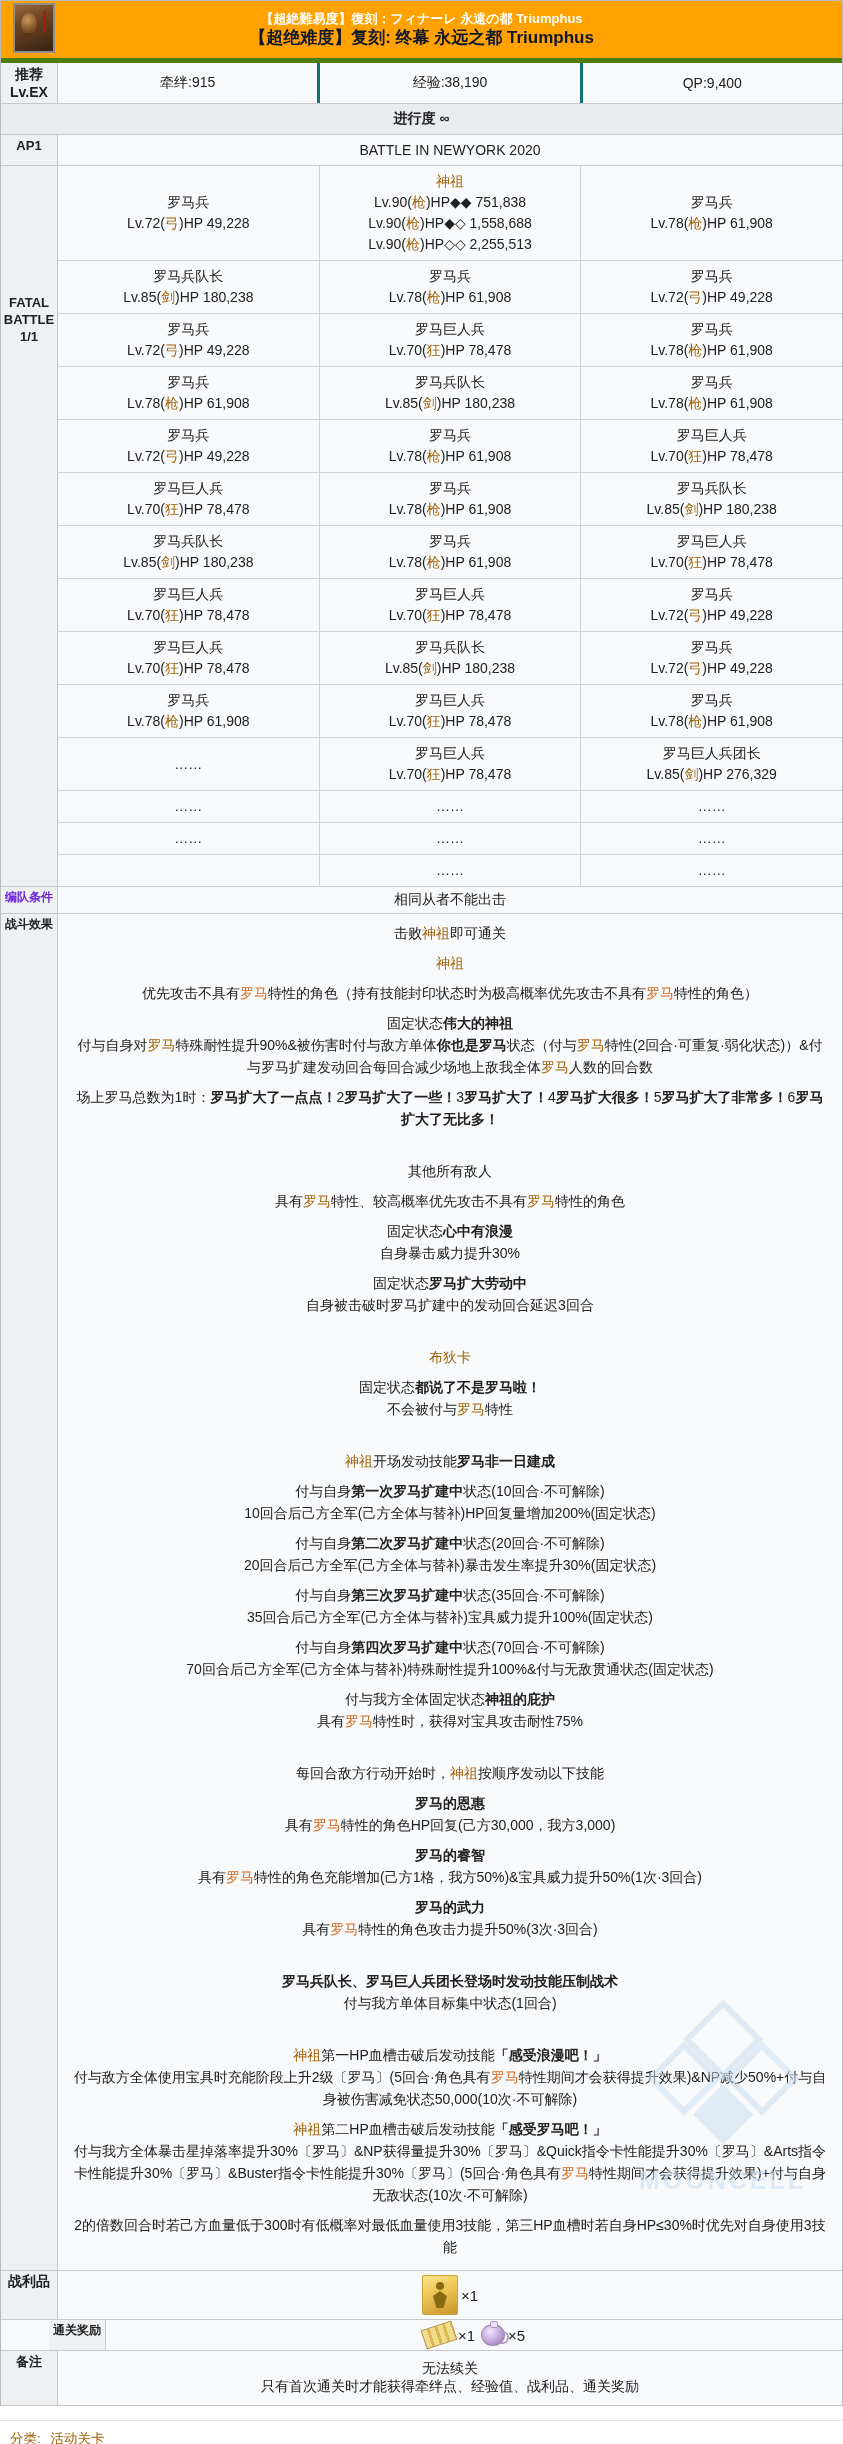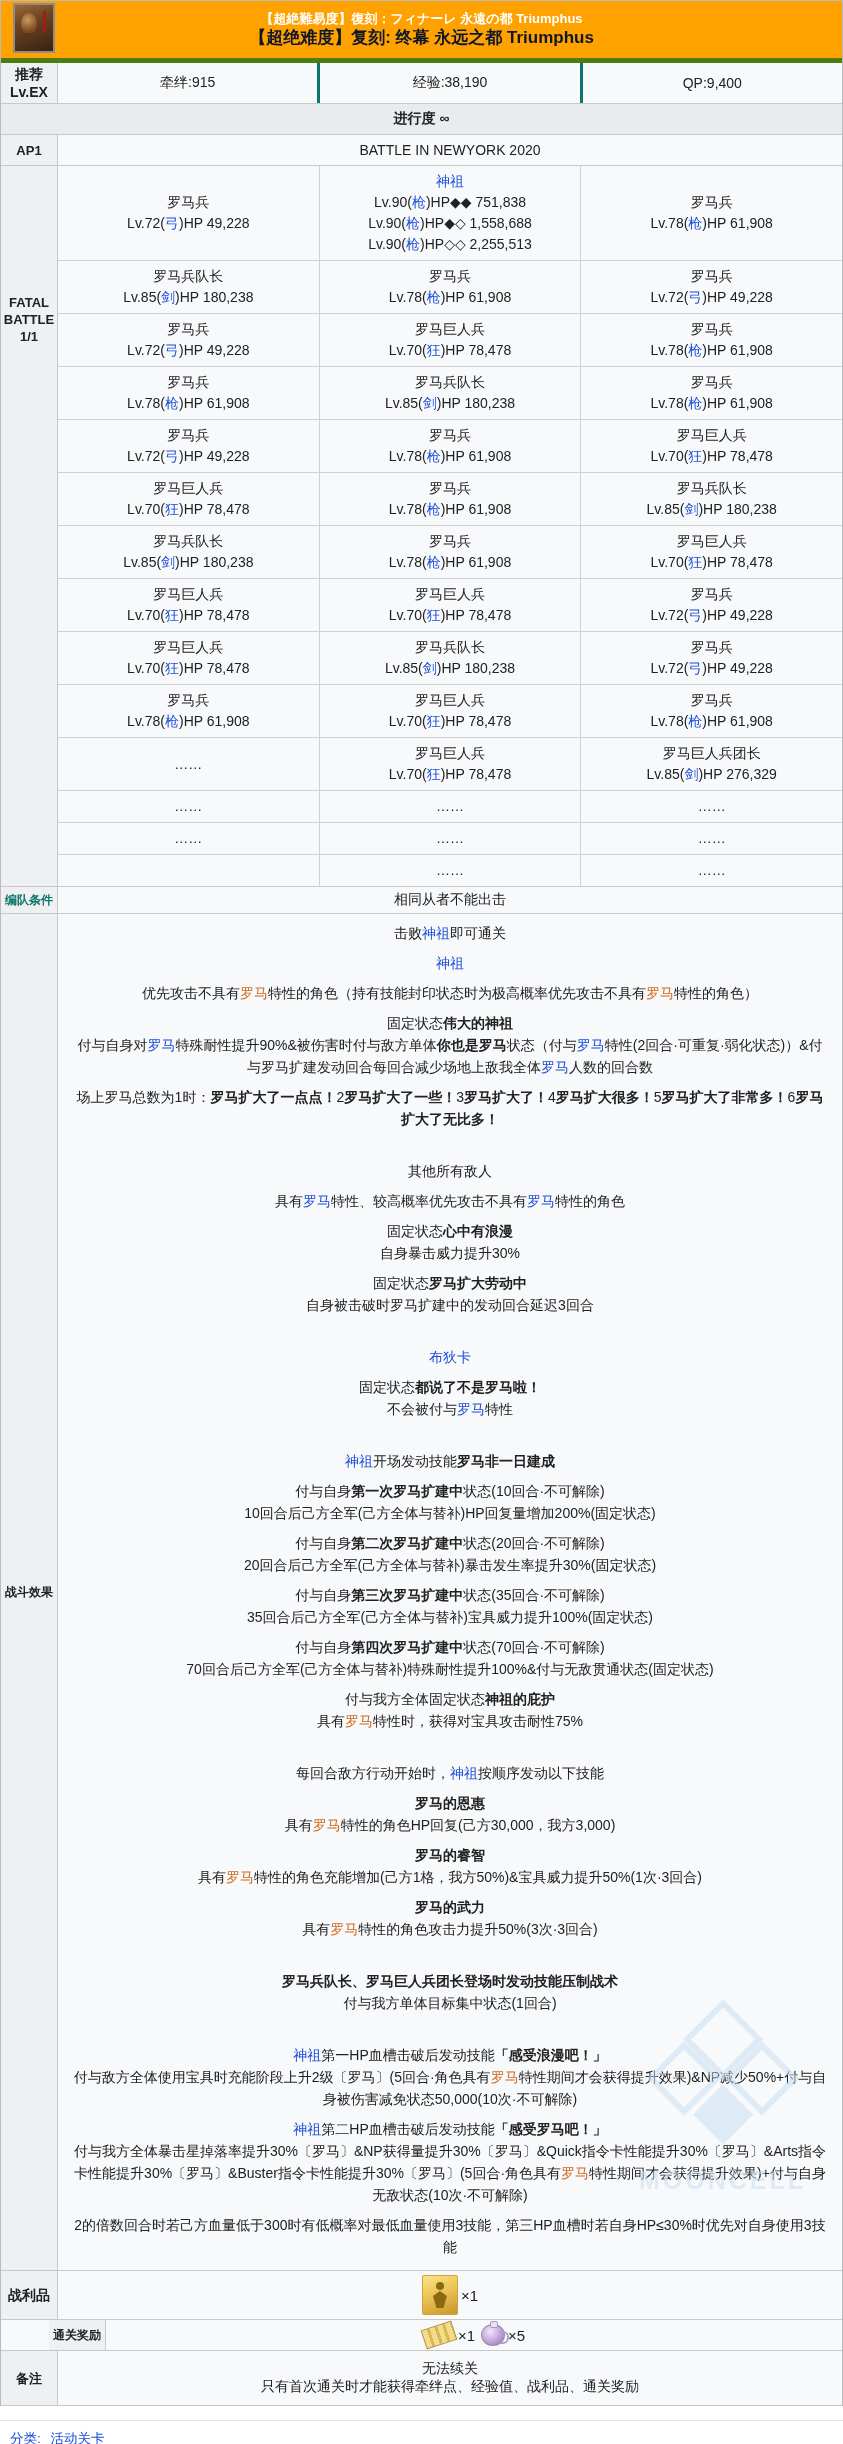--- a/index.html
+++ b/index.html
@@ -1,20 +1,20 @@
 <!DOCTYPE html>
 <html><head>
 <meta charset="utf-8">
 <style>
   html,body{margin:0;padding:0;background:#fff;}
   .page{position:relative;width:843px;min-height:2444px;background:#fff;
         font-family:"Liberation Sans","DejaVu Sans",sans-serif;color:#202122;font-size:14px;}
   .qtable{border:1px solid #b9bbbd;border-bottom:none;}
   .trow{display:flex;border-bottom:1px solid #c6c8ca;background:#f8f9fa;}
-  .lbl{width:57px;flex:0 0 57px;display:flex;flex-direction:column;justify-content:center;align-items:center;
+  .lbl{width:57px;flex:0 0 57px;display:flex;flex-direction:column;align-items:center;
        text-align:center;font-weight:bold;font-size:13px;line-height:17px;background:#eef0f2;
        border-right:1px solid #c6c8ca;padding:2px 1px;box-sizing:border-box;}
   .cell{flex:1;display:flex;justify-content:center;align-items:center;text-align:center;padding:4px 6px;}
   .vline{border-right:3px solid #0f766e;}
   
   .hdr{position:relative;background:#ffa200;height:57px;display:flex;flex-direction:column;
        justify-content:center;align-items:center;border-bottom:5px solid #4d7c0f;}
   .thumb{position:absolute;left:12px;top:2px;width:42px;height:50px;border:2px solid #8d8d8d;
          background:linear-gradient(160deg,#9a6a3a 0%,#6d4423 35%,#382212 100%);box-sizing:border-box;}
   .thumb:after{content:"";position:absolute;left:6px;top:8px;width:16px;height:20px;border-radius:50% 50% 40% 40%;
@@ -34,25 +34,25 @@
   .battle{align-items:stretch;}
   .fatal-lbl{justify-content:flex-start;padding-top:128px;font-size:13px;line-height:17px;}
   #enemy-grid{flex:1;display:flex;flex-direction:column;}
   .erow{display:flex;border-bottom:1px solid #cfd1d3;}
   .erow:last-child{border-bottom:none;}
   .ecell{flex:1;display:flex;flex-direction:column;justify-content:center;align-items:center;
          text-align:center;padding:5px 2px;border-right:1px solid #cfd1d3;background:#f8f9fa;box-sizing:border-box;}
   .ecell:last-child{border-right:none;}
   .eline{line-height:21px;}
   
-  a.seg-l,span.seg-l{color:#1d4ed8;text-decoration:none;cursor:pointer;}
+  a.seg-l,span.seg-l{color:#a16207;text-decoration:none;cursor:pointer;}
   a.seg-o,span.seg-o{color:#d2691e;text-decoration:none;cursor:pointer;}
   .seg-b{font-weight:bold;}
   
-  .form-lbl{color:#0f766e;font-size:12px;}
+  .form-lbl{color:#6d28d9;font-size:12px;}
   
   .fx-cell{flex:1;padding:8px 14px 12px;text-align:center;}
   .fx-line{line-height:22px;}
   .fx-block{margin-top:8px;}
   .fx-block.big{margin-top:30px;}
   .fx-block:first-child{margin-top:0;}
   
   .item-wrap{display:flex;align-items:center;gap:3px;}
   .icon-statue{width:34px;height:38px;border:1px solid #c9a53a;border-radius:2px;position:relative;
         background:linear-gradient(160deg,#f9e488 0%,#ecc455 45%,#c9972b 100%);}

